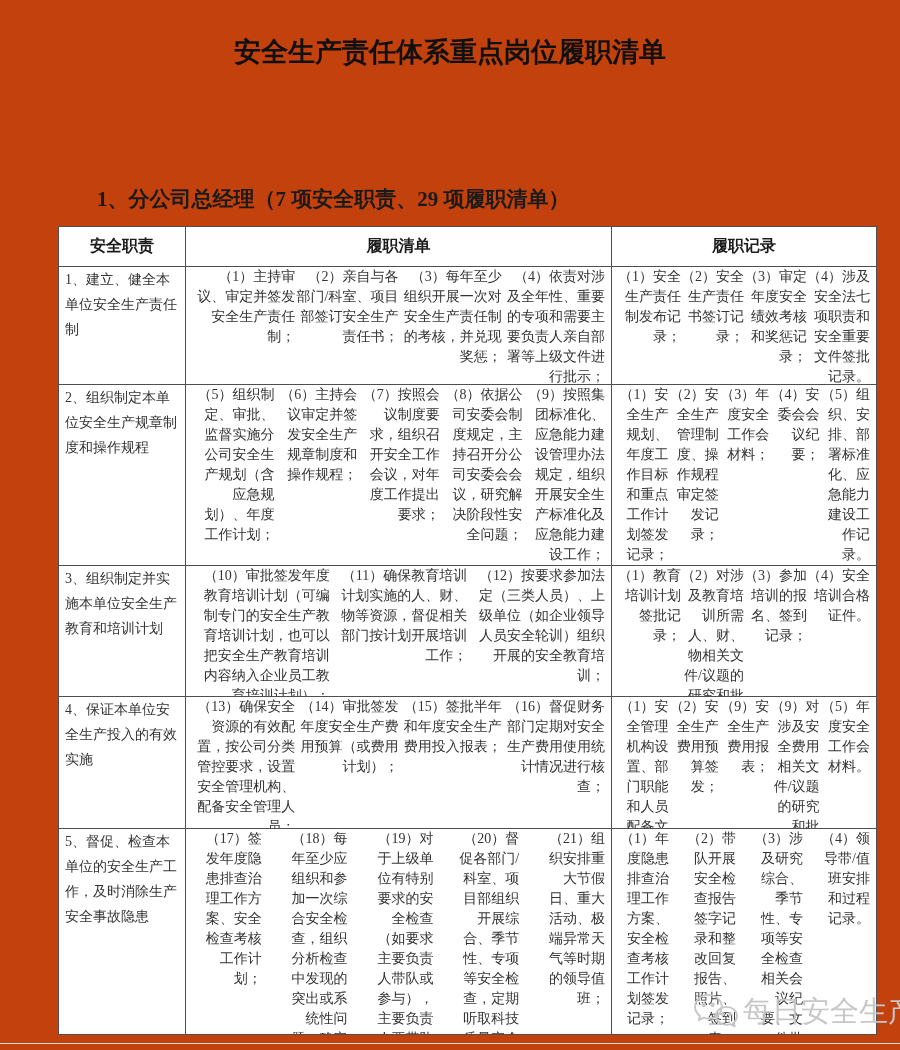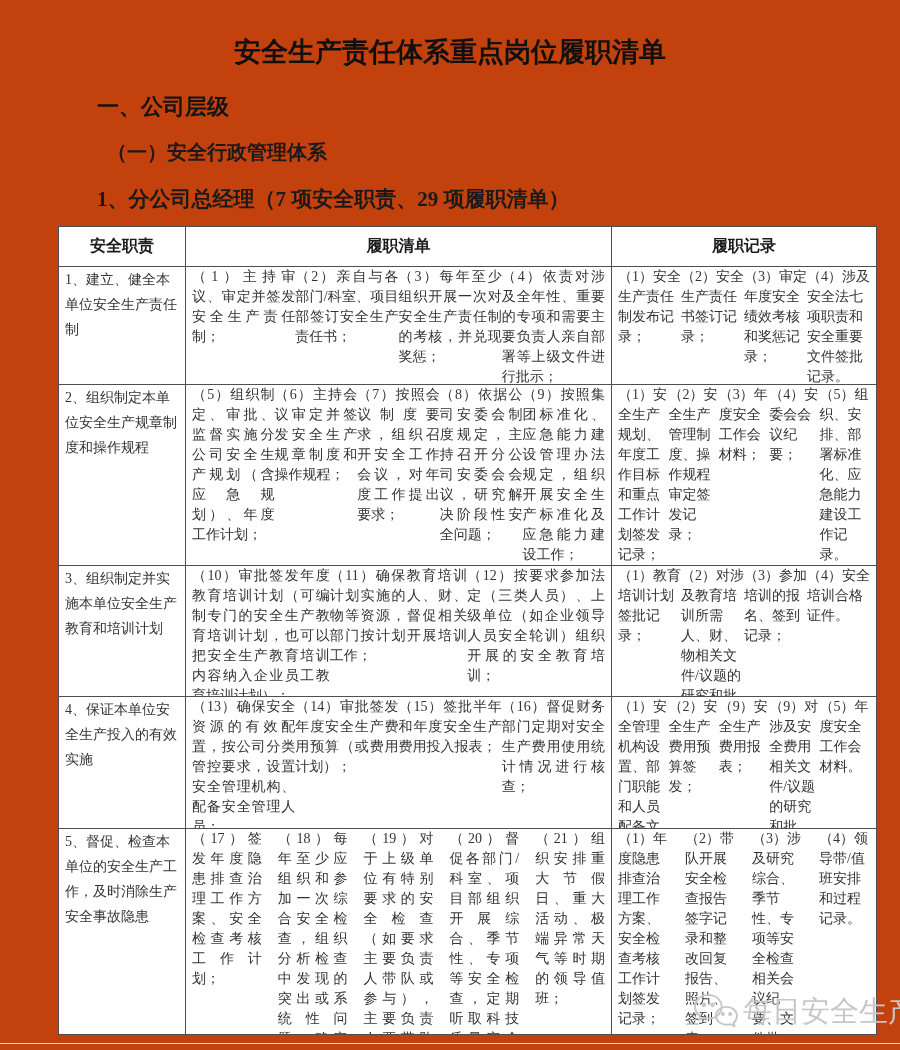--- a/index.html
+++ b/index.html
@@ -47,39 +47,37 @@
     font-size:16px; font-weight:bold; color:#1c1c1c;
   }
   tr.r1 .cell { height:117px; }
   tr.r2 .cell { height:180px; }
   tr.r3 .cell { height:130px; }
   tr.r4 .cell { height:131px; }
   tr.r5 .cell { height:205px;gap:16px; }
   td.duty .cell { font-size:14px; line-height:25px; padding:0 3px 0 6px; color:#333; }
   td.list .cell { font-size:14px; line-height:20px; text-align:justify; color:#333; }
   td.rec  .cell { font-size:14px; line-height:20px; color:#333; }
-  .cell .item { width:100%; }
+  .cell .item { width:100%;text-align:right; }
   .watermark {
     position:absolute; left:692px; top:992px; display:flex; align-items:center;
     gap:3px; color:#c7c7c7; font-size:29px;
     font-family:"Liberation Sans", sans-serif; white-space:nowrap;
   }
   .bottom-shadow {
     position:absolute; left:0; top:1043px; width:900px; height:1px;
     background:#dcdcdc;
   }
 </style>
 </head>
 <body>
 
 <div class="page">
 
   <div class="title">安全生产责任体系重点岗位履职清单</div>
-  <div class="h1">一、公司层级</div>
-  <div class="h2">（一）安全行政管理体系</div>
   <div class="h3">1、分公司总经理（7 项安全职责、29 项履职清单）</div>
 
   <table class="duty-table">
     <colgroup>
         <col class="c1">
         <col class="c2">
         <col class="c3">
       </colgroup>
     <thead>
       <tr>

